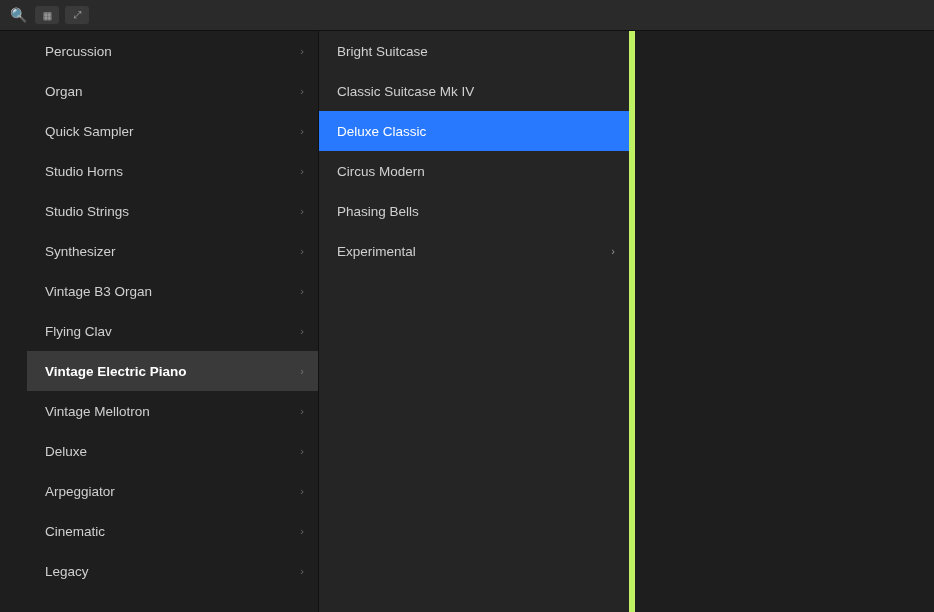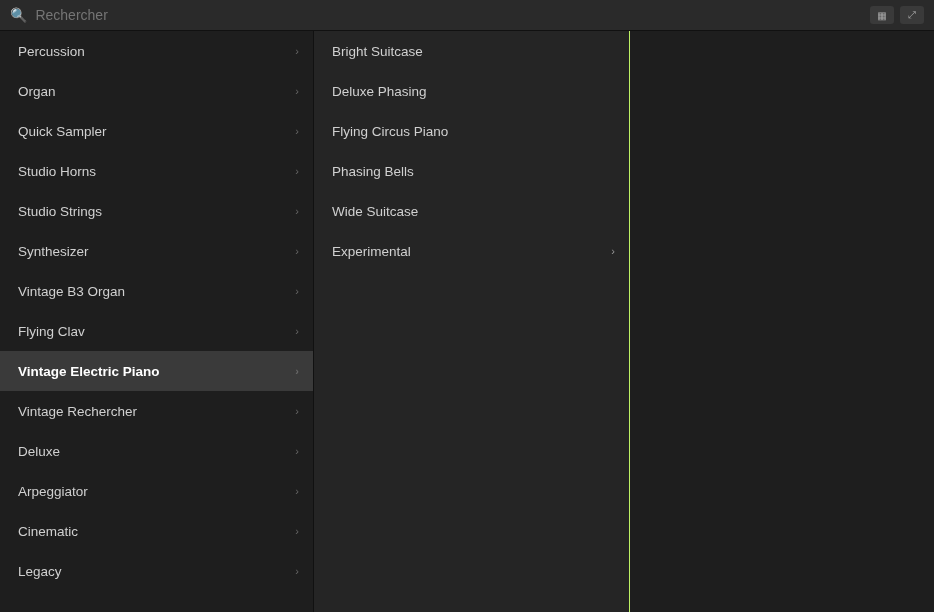--- a/index.html
+++ b/index.html
@@ -63,24 +63,25 @@
       justify-content: center;
     }
 
     .content {
       display: flex;
       flex: 1;
       overflow: hidden;
     }
 
     .column-left {
-      width: 314px;
+      width: 292px;
       border-right: 1px solid #111;
       overflow-y: auto;
       flex-shrink: 0;
+      margin-left: 27px;
     }
 
     .column-left::-webkit-scrollbar {
       width: 4px;
     }
 
     .column-left::-webkit-scrollbar-thumb {
       background: #444;
       border-radius: 2px;
     }
@@ -103,21 +104,21 @@
       gap: 28px;
     }
 
     .menu-item .chevron {
       color: #666;
       font-size: 11px;
     }
 
     .column-right {
       width: 316px;
-      border-right: 1px solid #bef264;
+      border-right: 6px solid #bef264;
       overflow-y: auto;
       flex-shrink: 0;
       background: #252525;
     }
 
     .column-right::-webkit-scrollbar {
       width: 4px;
     }
 
     .column-right::-webkit-scrollbar-thumb {
@@ -149,21 +150,20 @@
     .column-remainder {
       flex: 1;
       background: #1e1e1e;
     }
   </style>
 </head>
 <body>
 
 <div class="search-bar">
   <span class="search-icon-wrapper">🔍</span>
-  <input class="search-input" type="text" placeholder="Rechercher" style="">
   <div class="search-actions">
     <button class="search-action-btn">▦</button>
     <button class="search-action-btn">⤢</button>
   </div>
 </div>
 
 <div class="content">
   <div class="column-left" id="left-column">
   <div class="menu-item">
         <span>Percussion</span>
@@ -195,21 +195,21 @@
       </div>
       <div class="menu-item">
         <span>Flying Clav</span>
         <span class="chevron">›</span>
       </div>
       <div class="menu-item selected">
         <span>Vintage Electric Piano</span>
         <span class="chevron">›</span>
       </div>
       <div class="menu-item">
-        <span>Vintage Rechercher</span>
+        <span>Vintage Mellotron</span>
         <span class="chevron">›</span>
       </div>
       <div class="menu-item">
         <span>Deluxe</span>
         <span class="chevron">›</span>
       </div>
       <div class="menu-item">
         <span>Arpeggiator</span>
         <span class="chevron">›</span>
       </div>
@@ -221,30 +221,30 @@
         <span>Legacy</span>
         <span class="chevron">›</span>
       </div>
     </div>
 
   <div class="column-right" id="right-column">
   <div class="sub-item">
         <span>Bright Suitcase</span>
       </div>
       <div class="sub-item">
-        <span>Deluxe Phasing</span>
-      </div>
-      <div class="sub-item">
-        <span>Flying Circus Piano</span>
+        <span>Classic Suitcase Mk IV</span>
+      </div>
+      <div class="sub-item active">
+        <span>Deluxe Classic</span>
+      </div>
+      <div class="sub-item">
+        <span>Circus Modern</span>
       </div>
       <div class="sub-item">
         <span>Phasing Bells</span>
-      </div>
-      <div class="sub-item">
-        <span>Wide Suitcase</span>
       </div>
       <div class="sub-item">
         <span>Experimental</span>
         <span class="chevron">›</span>
       </div>
     </div>
 
   <div class="column-remainder"></div>
 </div>
 

